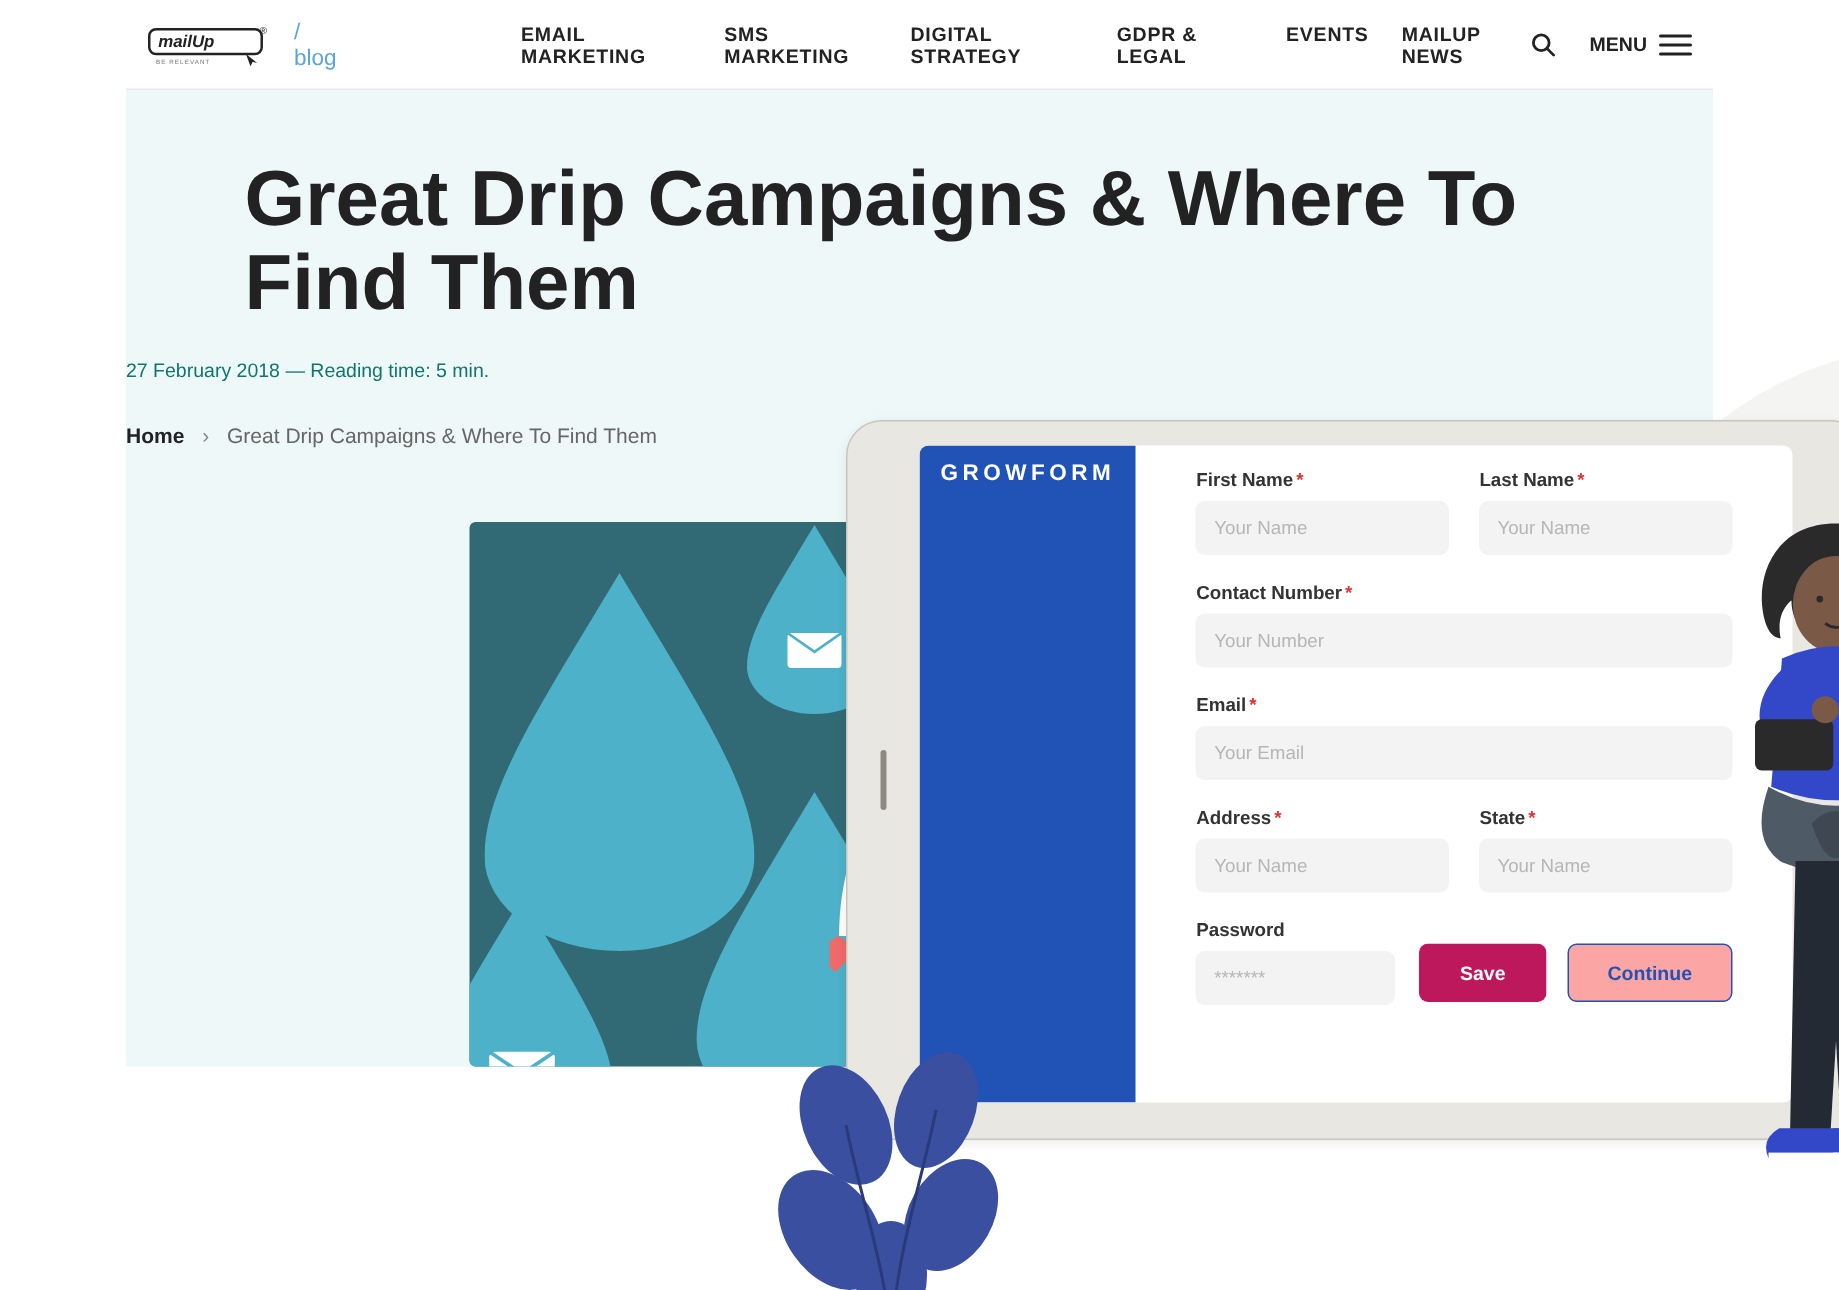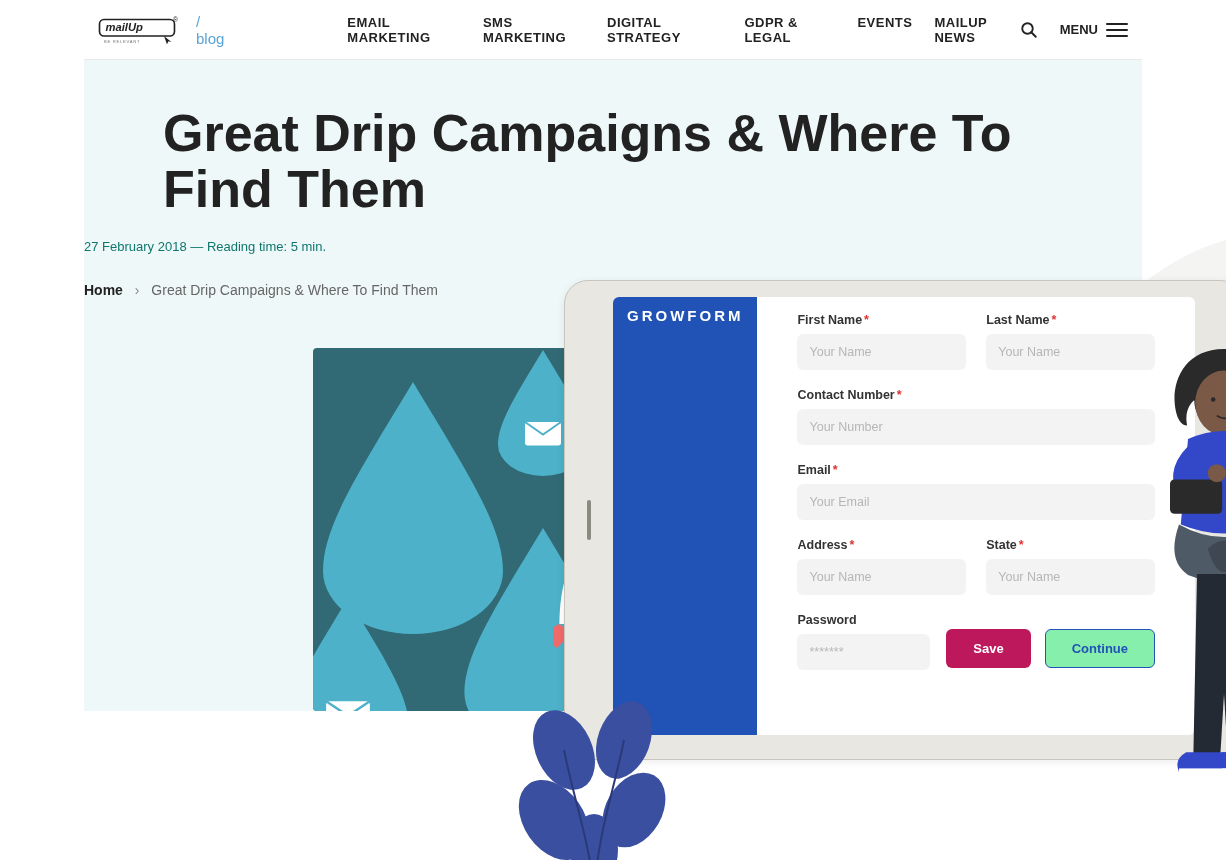--- a/index.html
+++ b/index.html
@@ -37,21 +37,21 @@
   .formbody { padding:16px 40px; font-size:12.5px; color:#333; flex:1; }
   .formrow { display:flex; gap:20px; margin-bottom:18px; }
   .formcol { flex:1; }
   .flab { font-weight:600; margin-bottom:7px; display:block; font-size:12.5px;}
   .req { color:#d33; margin-left:2px; }
   .finput { width:100%; background:#f3f3f3; border:none; border-radius:6px; padding:11px 12px; font-size:12.5px; color:#333; }
   .finput::placeholder { color:#b6b6b6; }
   .btnrow { display:flex; gap:16px; align-items:flex-end; }
   .btn { padding:11px 26px; border-radius:6px; font-size:13px; font-weight:600; cursor:pointer; border:1px solid transparent;}
   .btn-primary { background:#be185d; color:#fff; }
-  .btn-outline { background:#86efac; color:#2152b5; border-color:#2152b5; }
+  .btn-outline { background:#fca5a5; color:#2152b5; border-color:#2152b5; }
   
   .plant { position:absolute; left:-60px; bottom:-100px; width:180px; pointer-events:none;}
   
   .person { position:absolute; right:-10px; top:60px; width:180px; pointer-events:none;}
   
   .bigcircle { position:absolute; right:-230px; top:-50px; width:480px; height:480px; border-radius:50%; background:#f4f4f3; z-index:-1;}
   
   .logo-svg { height:32px; }
 </style>
 </head>

